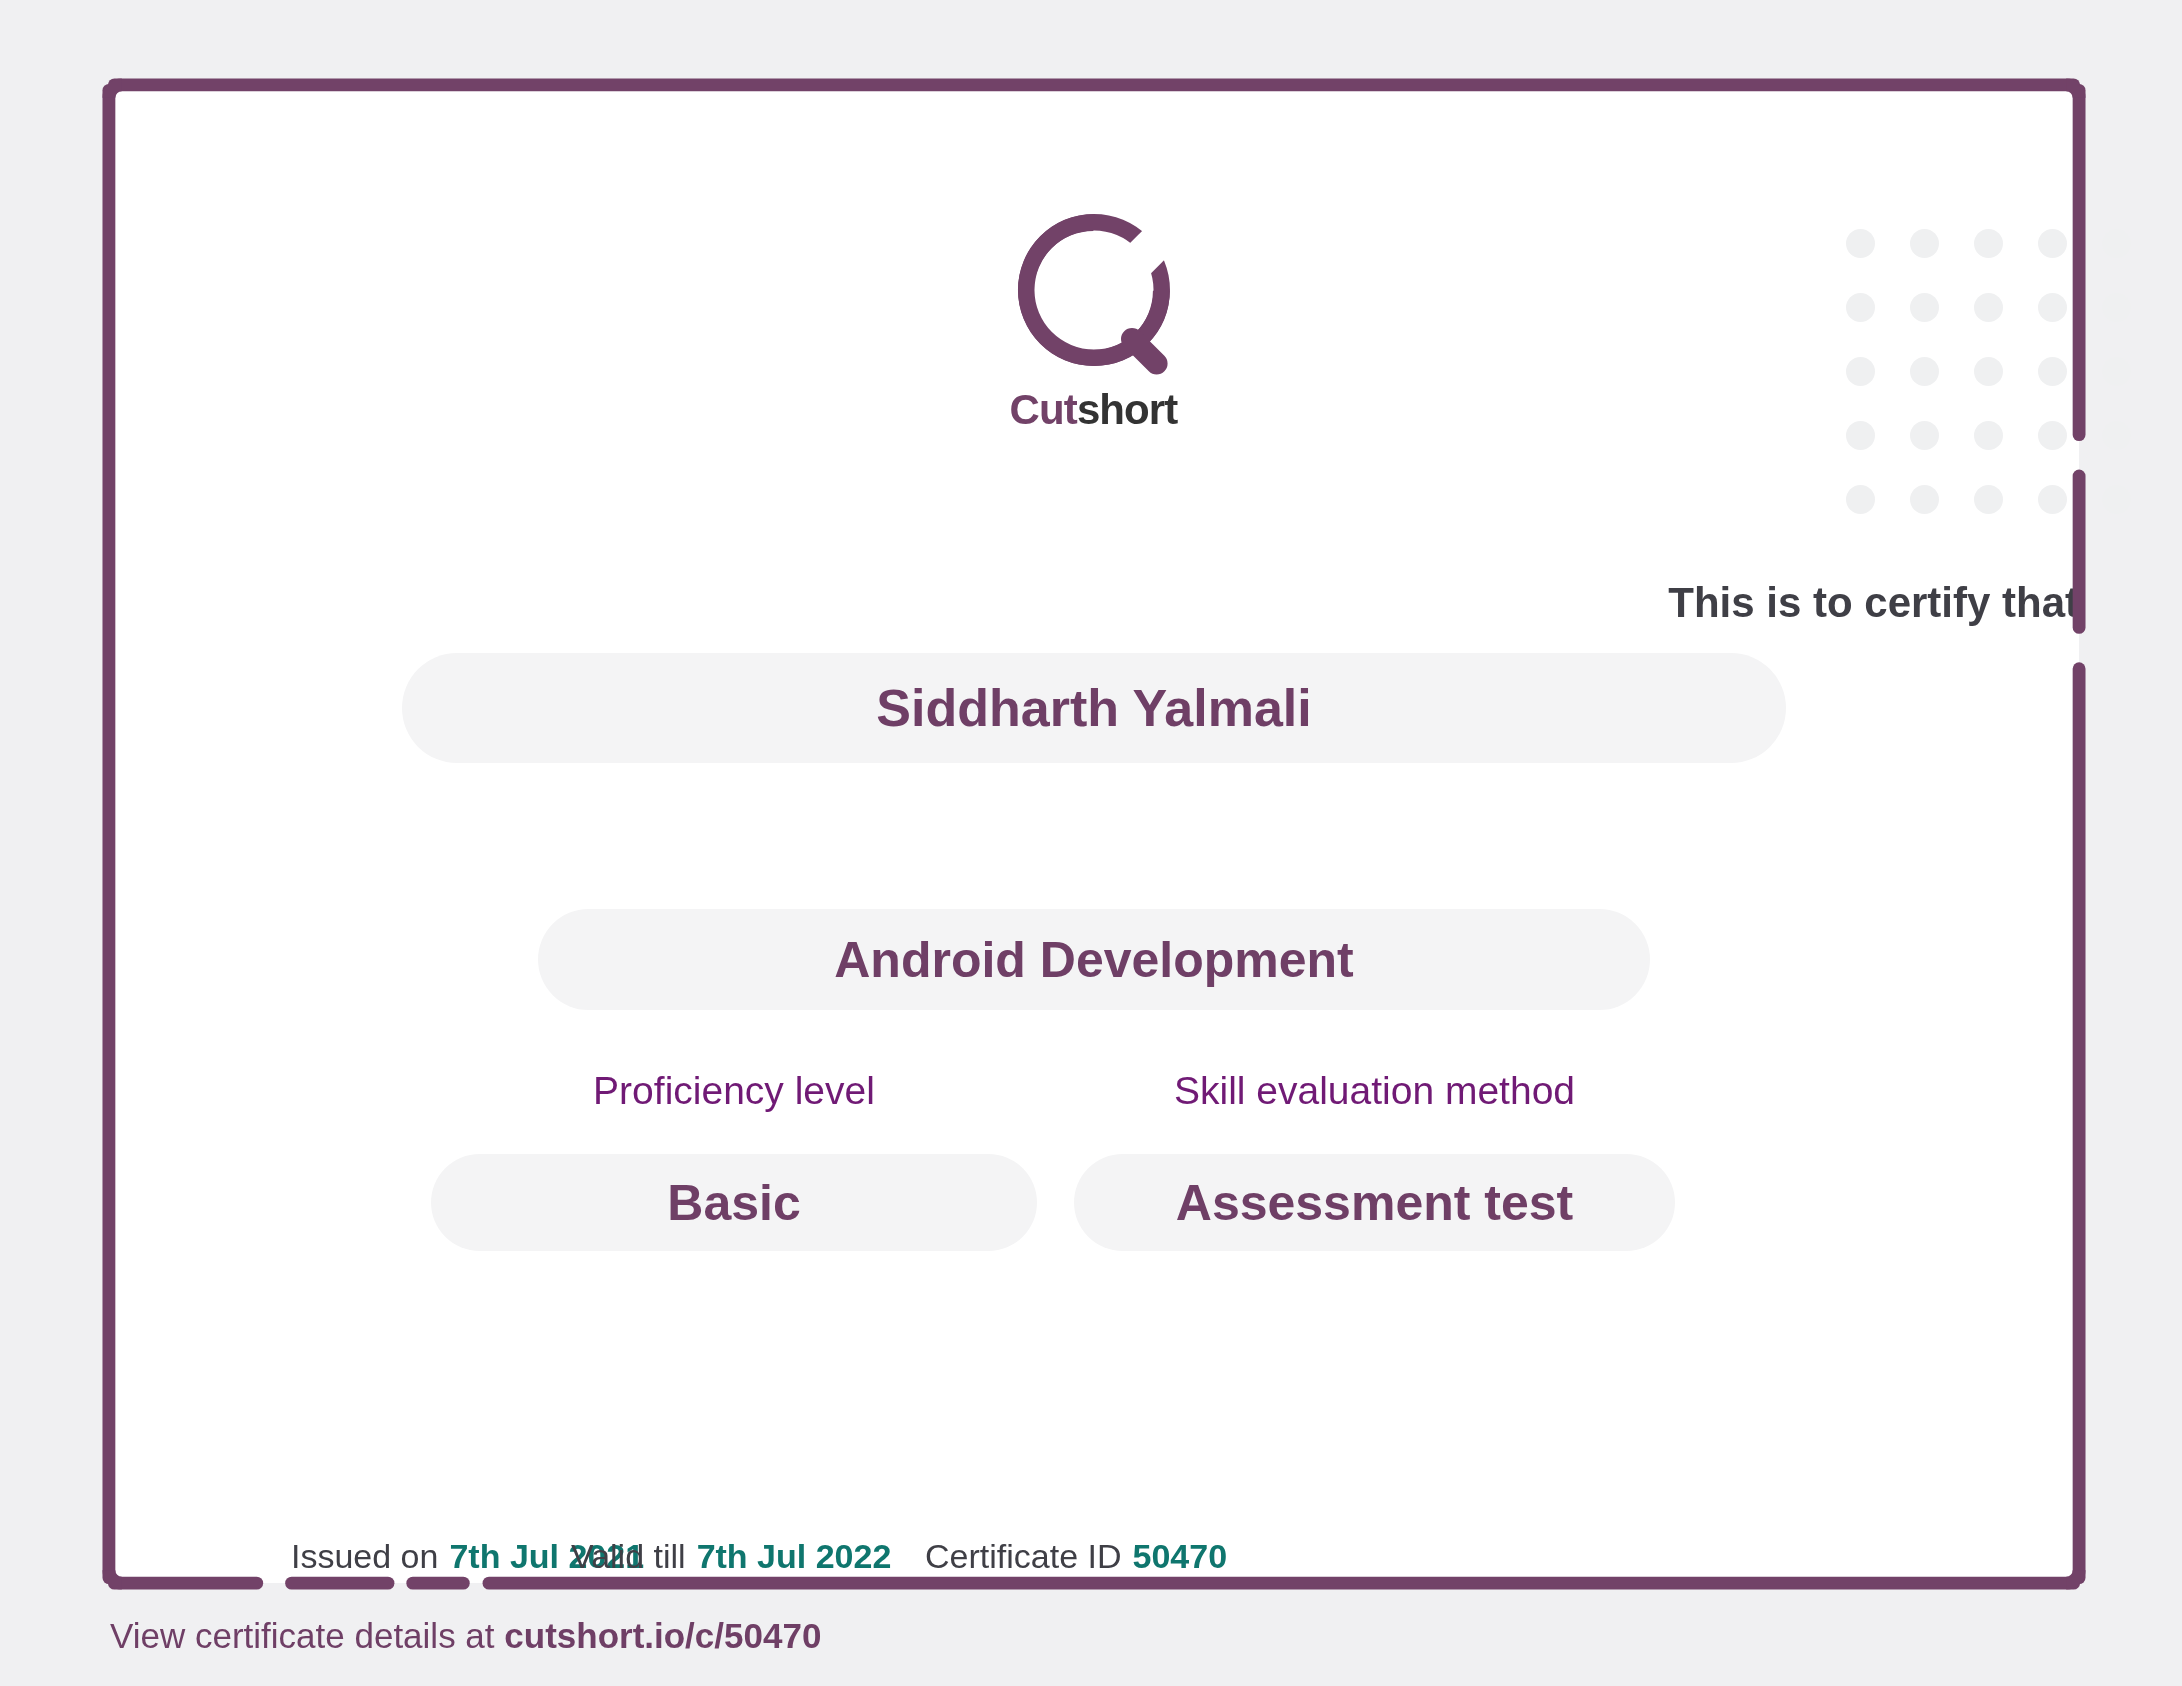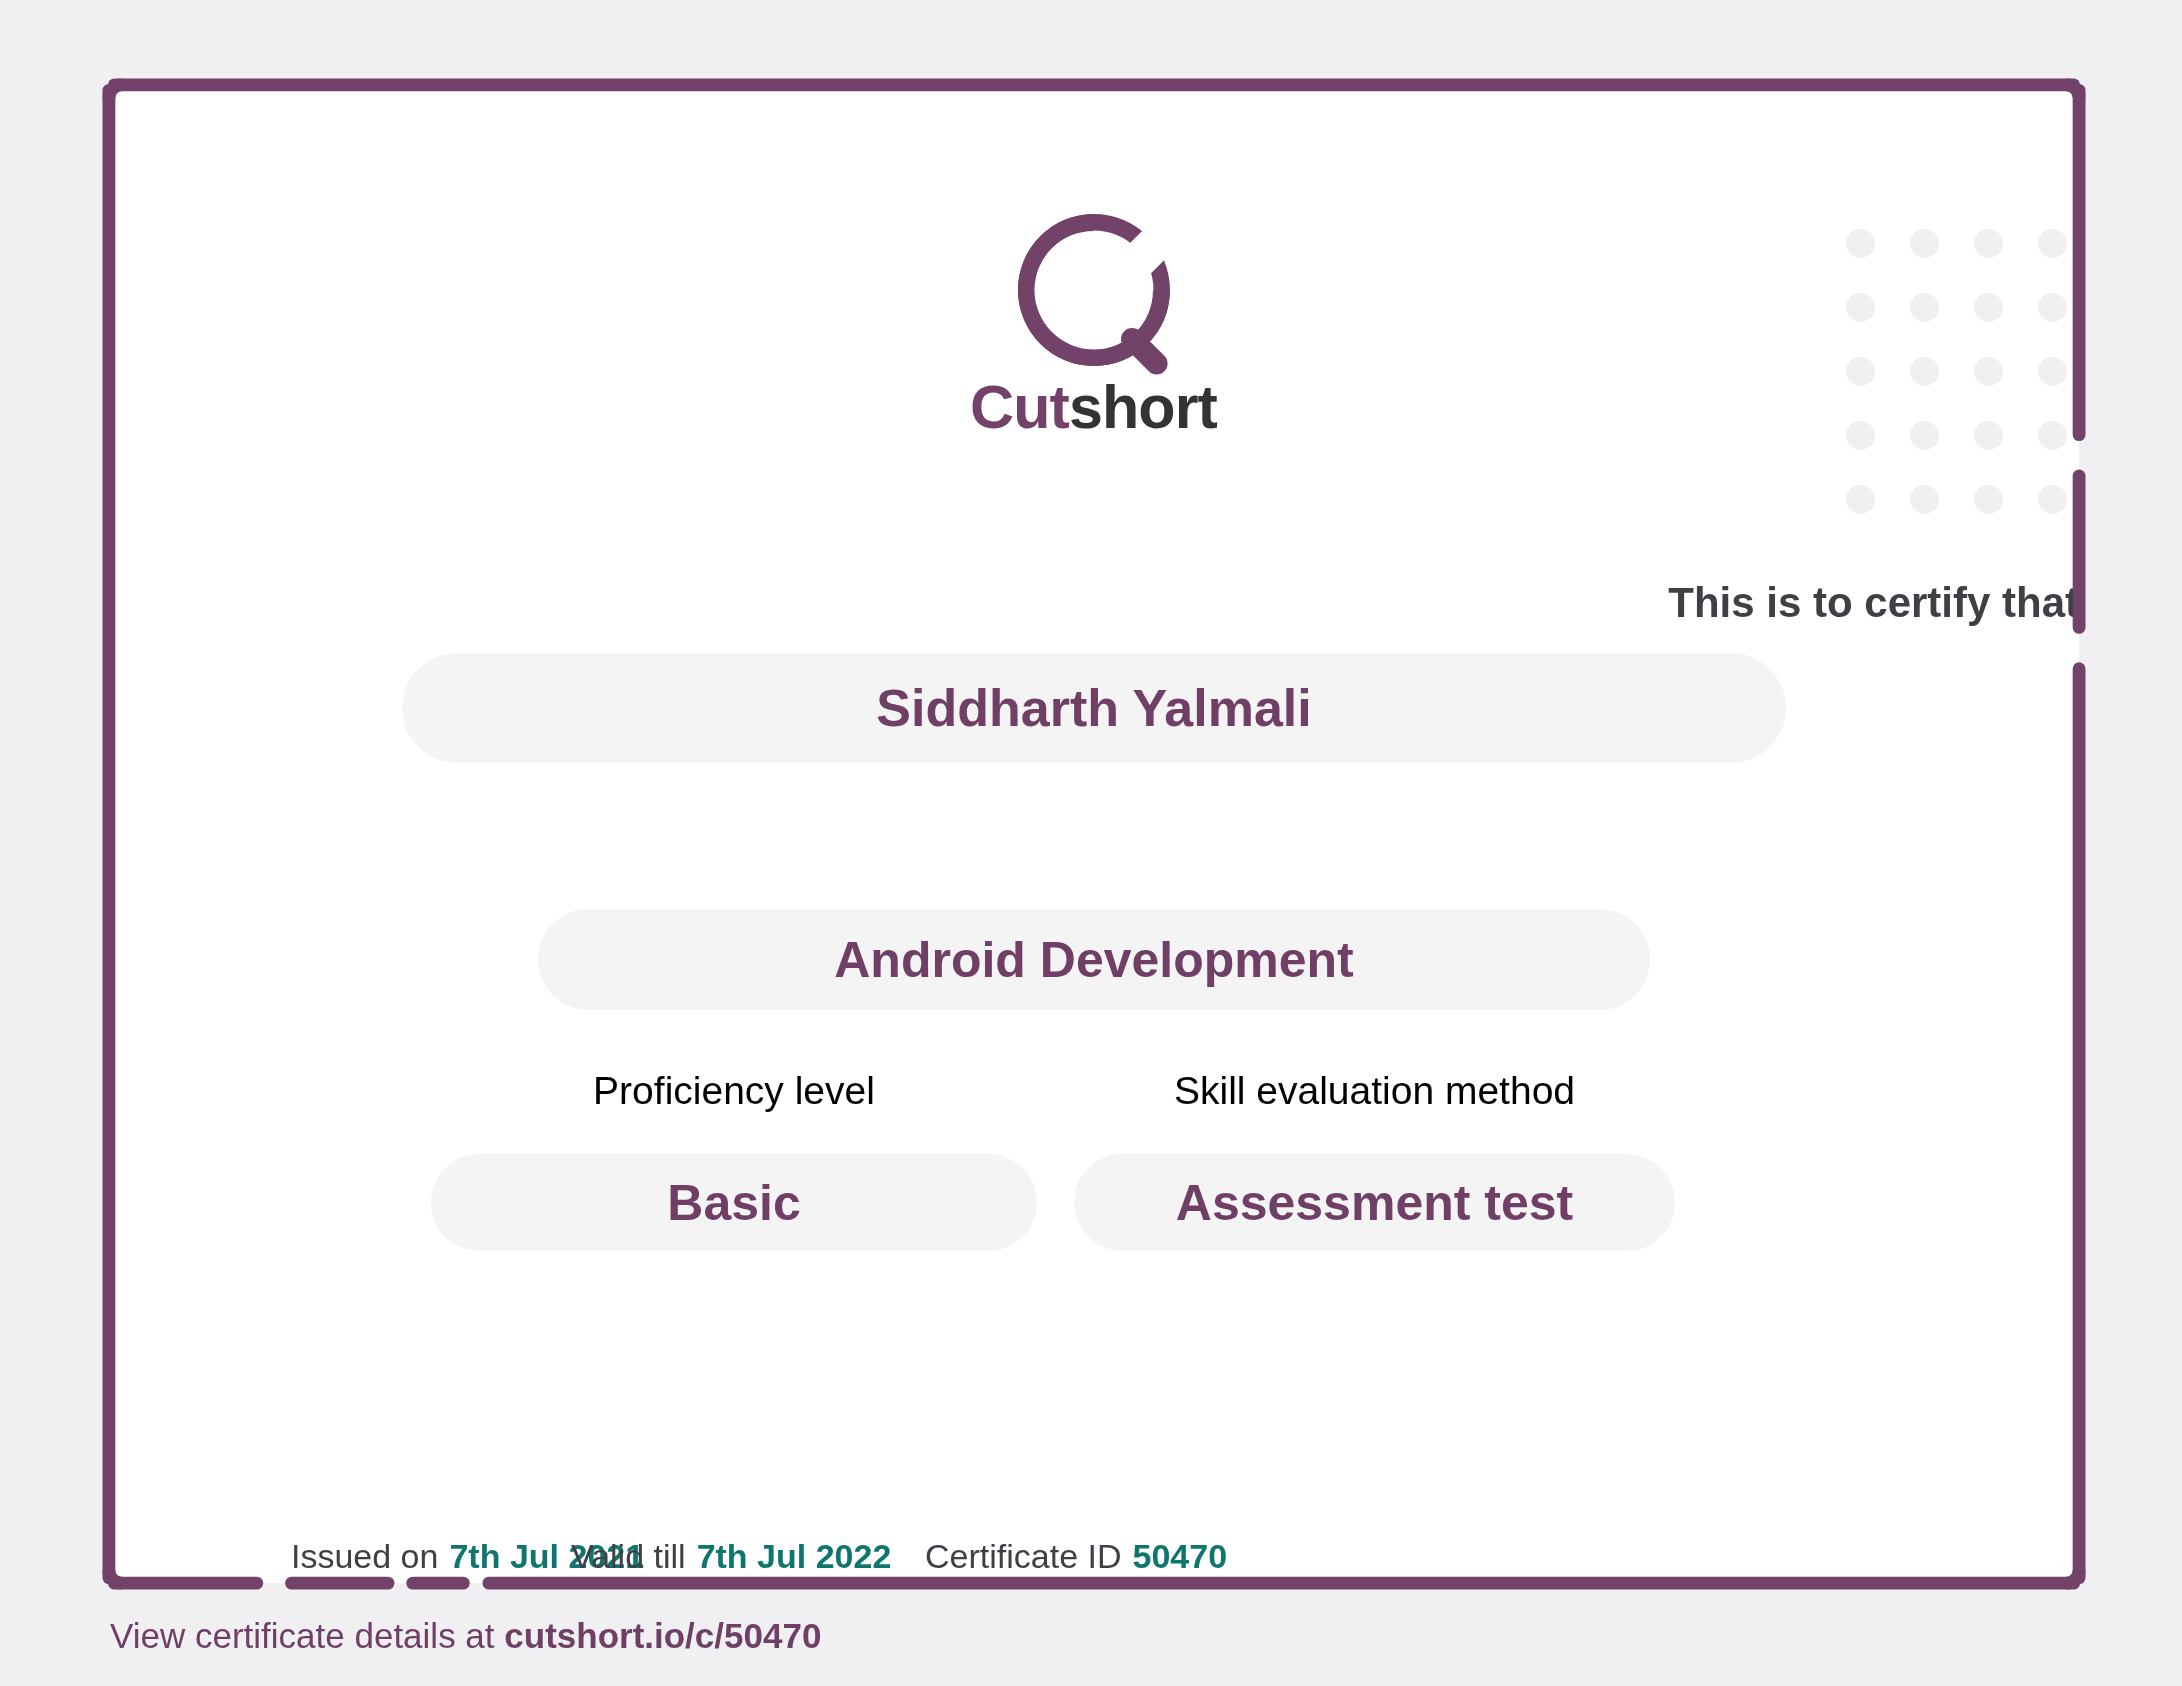--- a/index.html
+++ b/index.html
@@ -58,22 +58,22 @@
   
   .logo-block {
     position: absolute;
     left: 0;
     top: 119px;
     width: 1971px;
     text-align: center;
   }
   .logo-mark { display: block; margin: 0 auto; }
   .logo-word {
-    margin-top: 0;
-    font-size: 61px;
+    margin-top: 12px;
+    font-size: 42px;
     font-weight: bold;
     letter-spacing: -0.9px;
     line-height: 1;
   }
   .logo-word .wm-cut { color: #724268; }
   .logo-word .wm-short { color: #333333; }
 
   
   .lead-line {
     position: absolute;
@@ -125,21 +125,21 @@
     width: 601px;
     height: 97px;
     font-size: 50px;
   }
 
   
   .sub-label {
     position: absolute;
     text-align: center;
     font-size: 39px;
-    color: #000000;
+    color: #701a75;
   }
   .label-prof   { left: 323px; top: 985px; width: 606px; }
   .label-method { left: 966px; top: 985px; width: 601px; }
 
   
   .signature-block {
     position: absolute;
     left: 1570px;
     top: 1281px;
     width: 413px;

